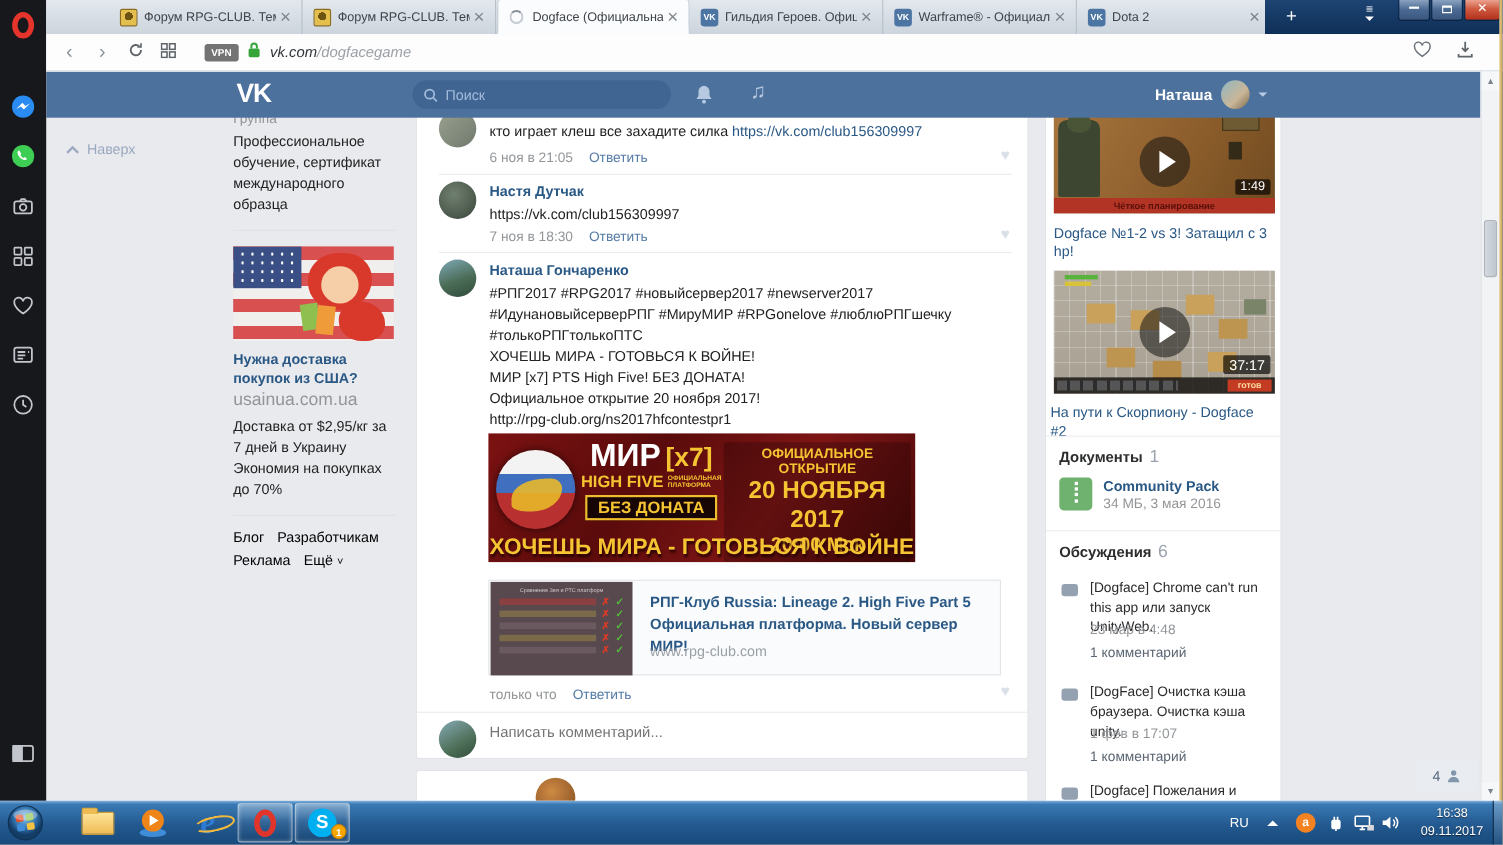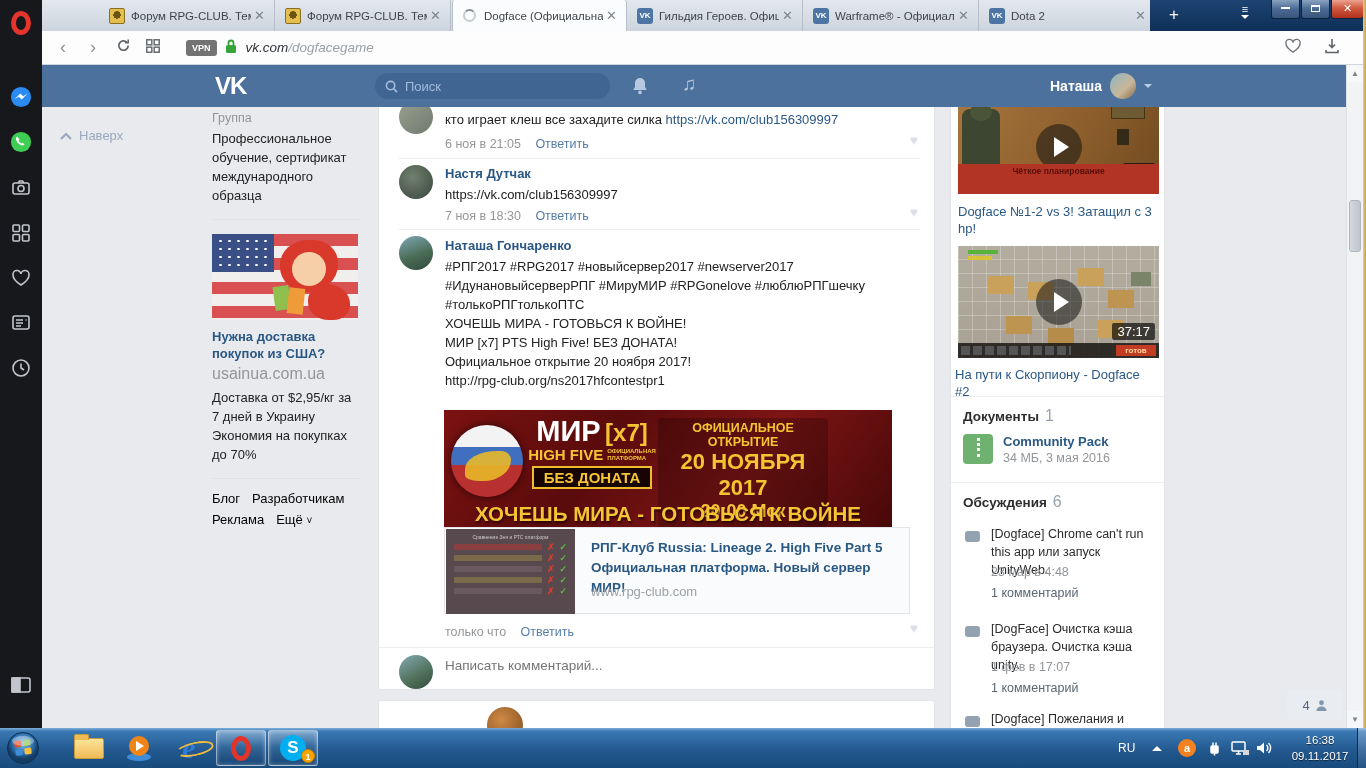--- a/index.html
+++ b/index.html
@@ -274,21 +274,21 @@
   <div class="vk-viewport">
     <div class="vk-page">
 
       <div style="position:absolute; left:18px; top:63px; color:#9aa9bf; font-size:13px; display:flex; align-items:center; gap:7px">
         <svg width="12" height="8" viewBox="0 0 12 8" fill="none" stroke="#9aa9bf" stroke-width="2">
             <path d="M1 7l5-5 5 5"></path>
           </svg>
         <span>Наверх</span>
       </div>
 
-      <div style="position:absolute; left:170px; top:46px; width:148px">
+      <div style="position:absolute; left:170px; top:36px; width:148px">
         <div class="gray" style="font-size:12.5px">Группа</div>
         <div style="font-size:13px; color:#222; line-height:19px; margin-top:4px">Профессиональное обучение, сертификат международного образца</div>
         <div style="height:1px; background:#e0e2e6; margin:14px 0"></div>
         <div style="width:146px; height:86px; position:relative; overflow:hidden; background:repeating-linear-gradient(#d85050 0 12px, #f0efed 12px 24px)">
           <div style="position:absolute; left:0; top:0; width:62px; height:38px; background:#3a4f86;"></div>
           <div style="position:absolute; left:4px; top:3px; width:54px; height:32px; background:radial-gradient(circle, #fff 1px, transparent 1.4px); background-size:9px 8px;"></div>
           <div style="position:absolute; left:68px; top:6px; width:58px; height:52px; background:#d8392b; border-radius:50% 45% 55% 50%"></div>
           <div style="position:absolute; left:80px; top:18px; width:34px; height:34px; background:#f6cfa8; border-radius:50%"></div>
           <div style="position:absolute; left:62px; top:52px; width:16px; height:24px; background:#8fbf4e; transform:rotate(-8deg)"></div>
           <div style="position:absolute; left:76px; top:54px; width:16px; height:26px; background:#ef9b3a; transform:rotate(6deg)"></div>
@@ -332,21 +332,21 @@
         <div class="avatar" style="position:absolute; left:20px; top:138px; width:34px; height:34px; background:linear-gradient(160deg,#7fa8b8 0%,#4b6d57 55%,#2f4a3a 100%)"></div>
         <div class="cname" style="position:absolute; left:66px; top:140px">Наташа Гончаренко</div>
         <div class="ctext blue nw" style="position:absolute; left:66px; top:159px">#РПГ2017 #RPG2017 #новыйсервер2017 #newserver2017</div>
         <div class="ctext blue nw" style="position:absolute; left:66px; top:178px">#ИдунановыйсерверРПГ #МируМИР #RPGonelove #люблюРПГшечку</div>
         <div class="ctext blue nw" style="position:absolute; left:66px; top:197px">#толькоРПГтолькоПТС</div>
         <div class="ctext nw" style="position:absolute; left:66px; top:216px">ХОЧЕШЬ МИРА - ГОТОВЬСЯ К ВОЙНЕ!</div>
         <div class="ctext nw" style="position:absolute; left:66px; top:235px">МИР [x7] PTS High Five! БЕЗ ДОНАТА!</div>
         <div class="ctext nw" style="position:absolute; left:66px; top:254px">Официальное открытие 20 ноября 2017!</div>
         <div class="ctext blue nw" style="position:absolute; left:66px; top:273px">http://rpg-club.org/ns2017hfcontestpr1</div>
 
-        <div class="banner" style="left:65px; top:312px; width:448px; height:117px">
+        <div class="banner" style="left:65px; top:296px; width:388px; height:117px">
           <div class="b-globe">
               <div class="b-bird"></div>
             </div>
           <div class="b-center">
             <div><span class="b-mir">МИР</span> <span class="b-x7">[x7]</span></div>
             <div style="display:flex; align-items:center; justify-content:center; gap:4px">
               <span class="b-hf">HIGH FIVE</span>
               <span class="b-plat"><span>ОФИЦИАЛЬНАЯ</span><br><span>ПЛАТФОРМА</span></span>
             </div>
             <div class="b-nd">БЕЗ ДОНАТА</div>
@@ -411,21 +411,21 @@
       <div class="card" style="left:908px; top:25px; width:215px; height:645px">
 
         <div class="vthumb" style="left:7px; top:8px; width:201px; height:95px; background:linear-gradient(120deg,#a8763f,#8a5c2a 60%,#6f4a20)">
           <div style="position:absolute; left:4px; top:10px; width:38px; height:70px; background:#3c4630; border-radius:8px 8px 2px 2px"></div>
           <div style="position:absolute; left:12px; top:4px; width:22px; height:18px; background:#4a5538; border-radius:50%"></div>
           <div style="position:absolute; right:14px; top:6px; width:34px; height:14px; background:#6e5b33; border:1px solid #423517"></div>
           <div style="position:absolute; right:24px; top:3px; width:16px; height:4px; background:#4fae3f"></div>
           <div style="position:absolute; right:30px; top:30px; width:12px; height:16px; background:#332a18"></div>
           <div class="playbtn"></div>
           <div class="durchip" style="right:4px; bottom:17px">1:49</div>
-          <div style="position:absolute; left:0; bottom:0; width:100%; height:30px; background:#b23424; color:#58100a; font-size:8.5px; font-weight:bold; text-align:center; line-height:14px">Чёткое планирование</div>
+          <div style="position:absolute; left:0; bottom:0; width:100%; height:14px; background:#b23424; color:#58100a; font-size:8.5px; font-weight:bold; text-align:center; line-height:14px">Чёткое планирование</div>
         </div>
         <div style="position:absolute; left:7px; top:112px; width:200px; font-size:13px; color:#2a5885; line-height:17px">Dogface №1-2 vs 3! Затащил с 3 hp!</div>
 
         <div class="vthumb" style="left:7px; top:155px; width:201px; height:112px; background:
              repeating-linear-gradient(90deg, rgba(255,255,255,.25) 0 1px, transparent 1px 14px),
              repeating-linear-gradient(0deg, rgba(255,255,255,.25) 0 1px, transparent 1px 14px),
              linear-gradient(#b3ada0,#a8a093)">
           <div style="position:absolute; left:10px; top:4px; width:30px; height:4px; background:#57b33c"></div>
           <div style="position:absolute; left:10px; top:10px; width:24px; height:4px; background:#d8c23a"></div>
           <div style="position:absolute; left:30px; top:30px; width:26px; height:18px; background:#c9a15a; box-shadow:40px 6px 0 #c9a15a, 90px -8px 0 #c9a15a, 120px 14px 0 #bd9450, 18px 40px 0 #bd9450, 110px 44px 0 #c9a15a, 60px 52px 0 #b58c4a"></div>

